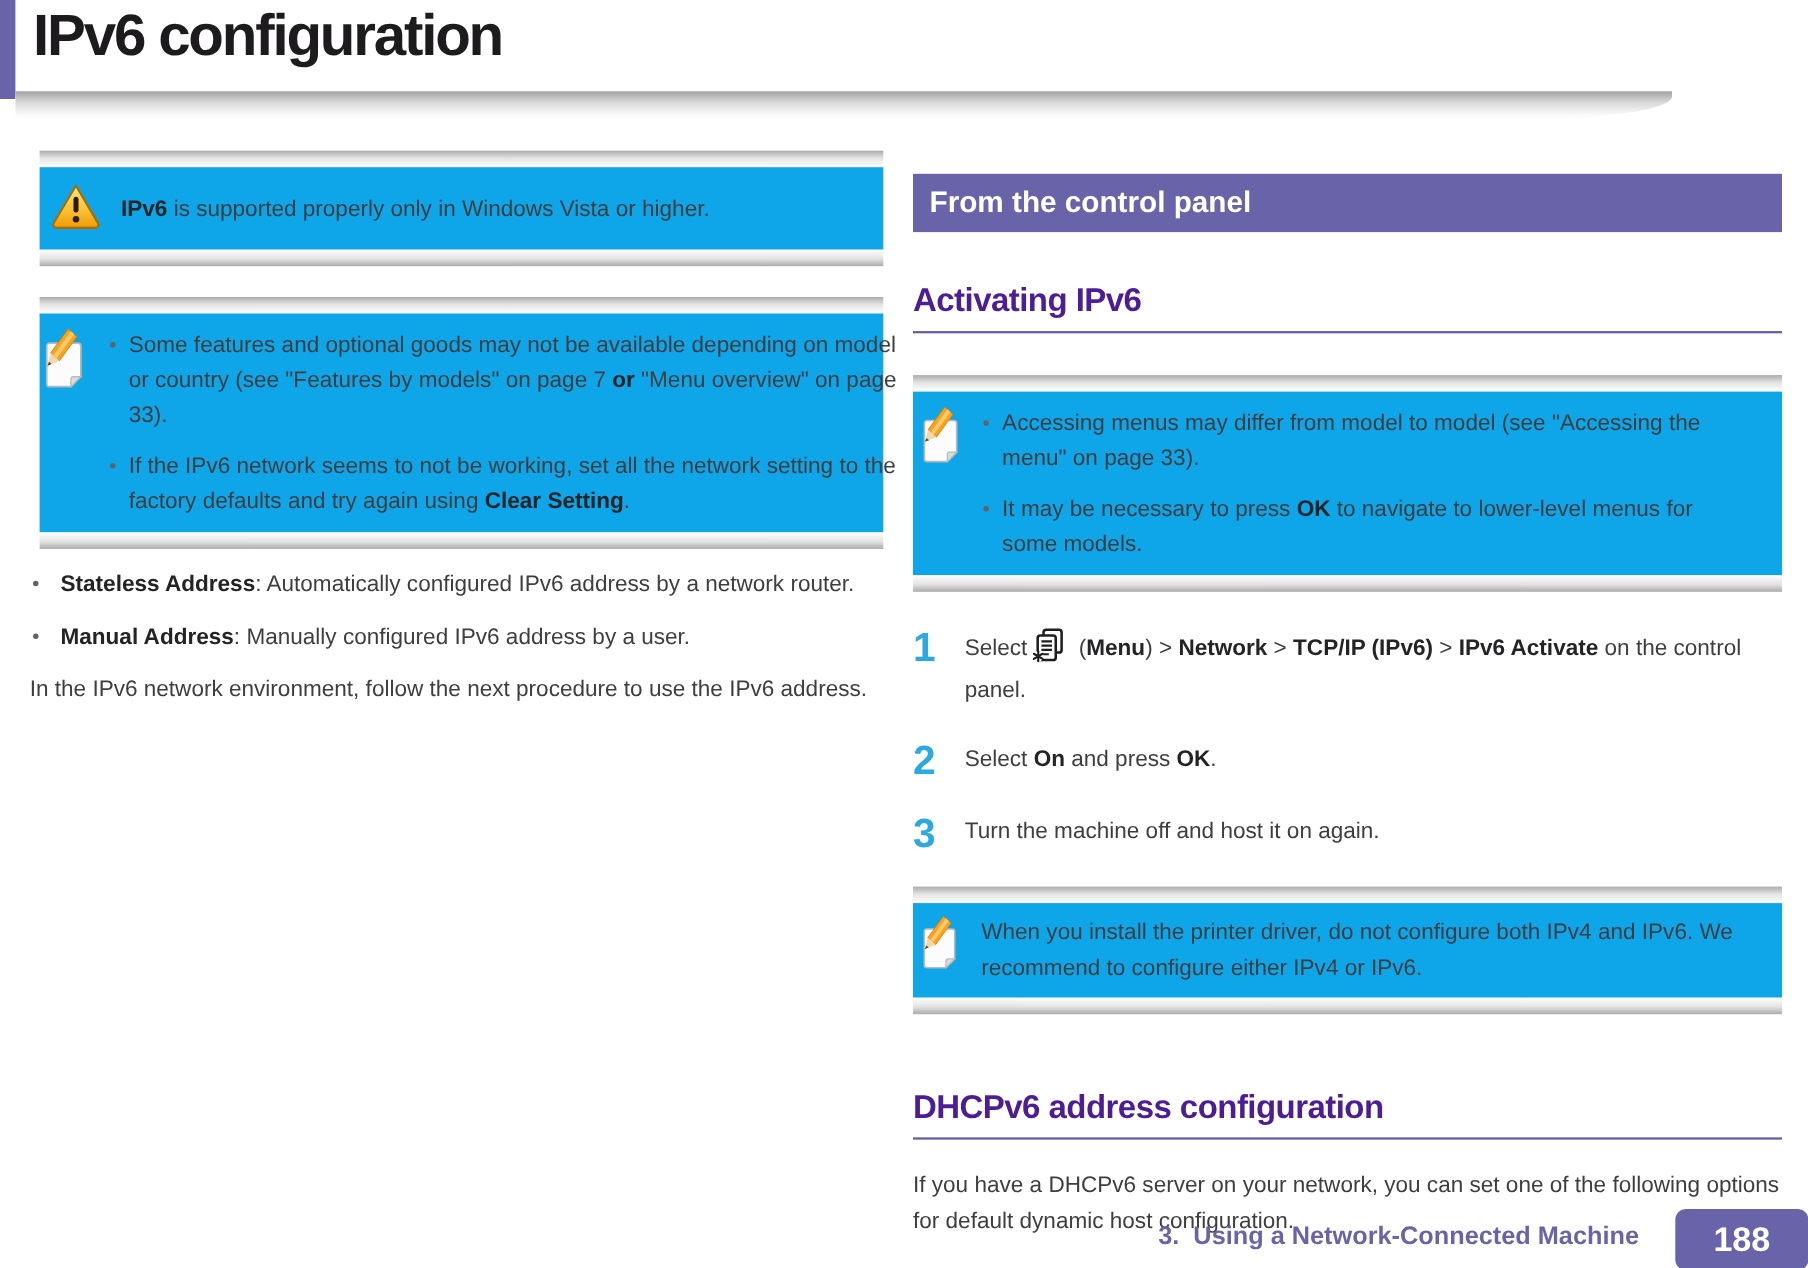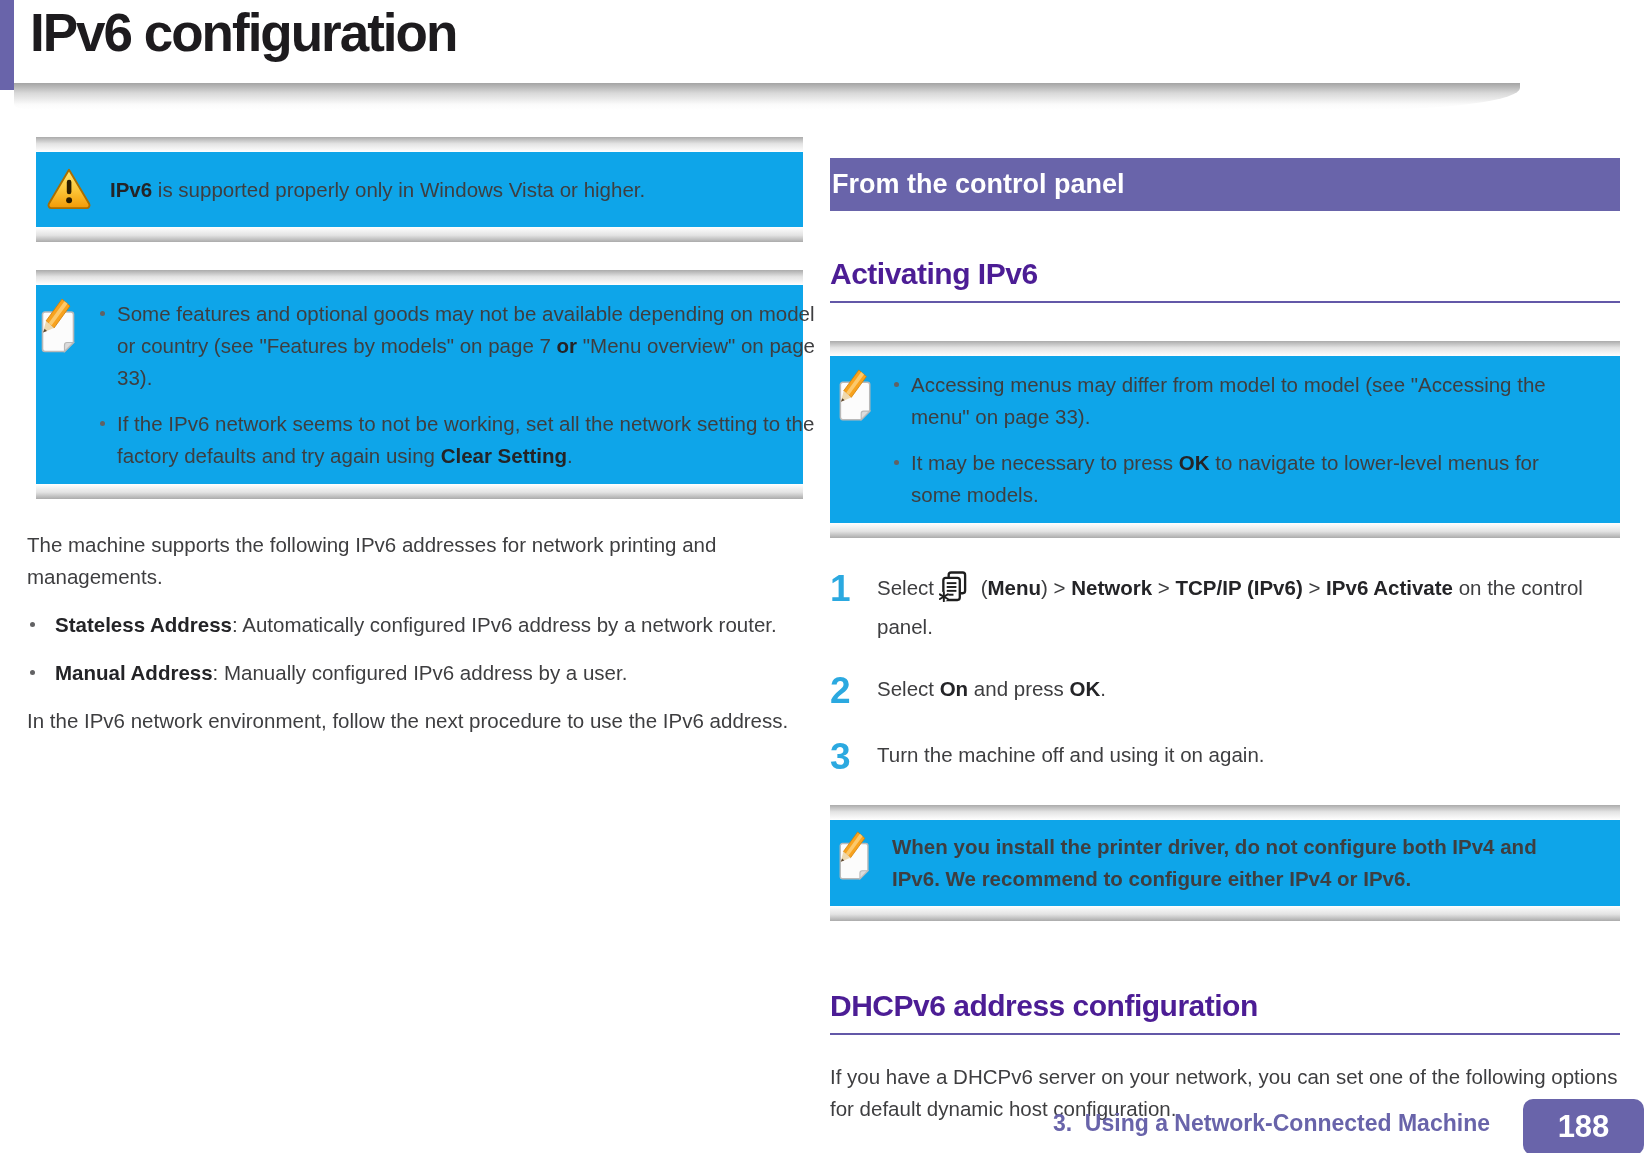--- a/index.html
+++ b/index.html
@@ -43,32 +43,32 @@
   .note1 .bullet-text{width:700px;}
   .intro{margin:30px 0 0 -9px;width:780px;}
   .addr-list{margin:16px 0 0 -9px;width:785px;}
   .addr-row{display:flex;margin-bottom:16px;}
   .addr-row .dot{margin:13px 0 0 3px;}
   .addr-row .bullet-text{margin-left:20px;width:748px;}
   .outro{margin:0 0 0 -9px;width:780px;}
   
   .banner{
     height:53px;background:#6964AA;color:#fff;font-size:27px;font-weight:700;
-    line-height:53px;padding-left:2px;box-sizing:border-box;
+    line-height:53px;padding-left:15px;box-sizing:border-box;
   }
   .h2{margin-top:46px;font-size:30px;font-weight:700;color:#4c1d95;letter-spacing:-0.5px;}
   .rule{margin-top:10px;border-top:2px solid #6358A8;}
   .note2{margin-top:38px;}
   .note2 .bullet-text{width:640px;}
   .steps{margin-top:33px;}
   .step{display:flex;margin-bottom:30px;}
   .step-num{flex:0 0 47px;font-size:37px;line-height:36px;font-weight:700;color:#2BA9E0;}
   .step-text{font-size:20.5px;line-height:32px;width:710px;}
   .menu-icon-wrap{display:inline-block;vertical-align:-7px;margin:0 7px 0 5px;}
-  .note3{margin-top:26px;font-weight:bold;}
+  .note3{margin-top:26px;}
   .note3 .txt{width:690px;}
   .h2.dhcp{margin-top:68px;}
   .dhcp-body{margin-top:26px;width:790px;}
   
   .footer-chapter{
     position:absolute;top:1110px;right:154px;font-size:23px;font-weight:700;
     color:#6964AA;white-space:pre;
   }
   .page-num-box{
     position:absolute;left:1523px;top:1099px;width:121px;height:56px;background:#6964AA;
@@ -129,21 +129,20 @@
           </div>
           <div class="bullet-row">
             <span class="dot"></span>
             <span class="txt rich bullet-text"><span>If the IPv6 network seems to not be working, set all the network setting to the factory defaults and try again using </span><b>Clear Setting</b><span>.</span></span>
           </div>
         </div>
       </div>
       <div class="gedge bottom"></div>
     </div>
 
-    <p class="para intro">The machine supports the following IPv6 addresses for network printing and managements.</p>
 
     <div class="addr-list">
       <div class="addr-row">
         <span class="dot"></span>
         <span class="txt rich bullet-text"><b>Stateless Address</b><span>: Automatically configured IPv6 address by a network router.</span></span>
       </div>
       <div class="addr-row">
         <span class="dot"></span>
         <span class="txt rich bullet-text"><b>Manual Address</b><span>: Manually configured IPv6 address by a user.</span></span>
       </div>
@@ -203,21 +202,21 @@
               <line x1="0.9" y1="28.9" x2="9.1" y2="24.1"></line>
             </g>
           </svg></span><span class="rich"><span> (</span><b>Menu</b><span>) &gt; </span><b>Network</b><span> &gt; </span><b>TCP/IP (IPv6)</b><span> &gt; </span><b>IPv6 Activate</b><span> on the control panel.</span></span></span>
       </div>
       <div class="step">
         <span class="step-num">2</span>
         <span class="step-text rich"><span>Select </span><b>On</b><span> and press </span><b>OK</b><span>.</span></span>
       </div>
       <div class="step">
         <span class="step-num">3</span>
-        <span class="step-text rich"><span>Turn the machine off and using it on again.</span></span>
+        <span class="step-text rich"><span>Turn the machine off and host it on again.</span></span>
       </div>
     </div>
 
     <div class="gbox note3">
       <div class="gedge top"></div>
       <div class="gbody" style="padding:11px 8px 11px 8px;">
         <span class="icon-cell" style="margin-right:20px;">
           <svg width="34" height="50" viewBox="0 0 38 56">
             <path d="M5 14 h26 a2.5 2.5 0 0 1 2.5 2.5 v28 l-9 9 H5 a2.5 2.5 0 0 1 -2.5 -2.5 v-34.5 A2.5 2.5 0 0 1 5 14 Z" fill="#fcfcfc" stroke="#b9b9b9" stroke-width="1.6"></path>
             <path d="M33.5 44.5 l-9 9 v-6.5 a2.5 2.5 0 0 1 2.5 -2.5 Z" fill="#dcdcdc" stroke="#b9b9b9" stroke-width="1.2"></path>

